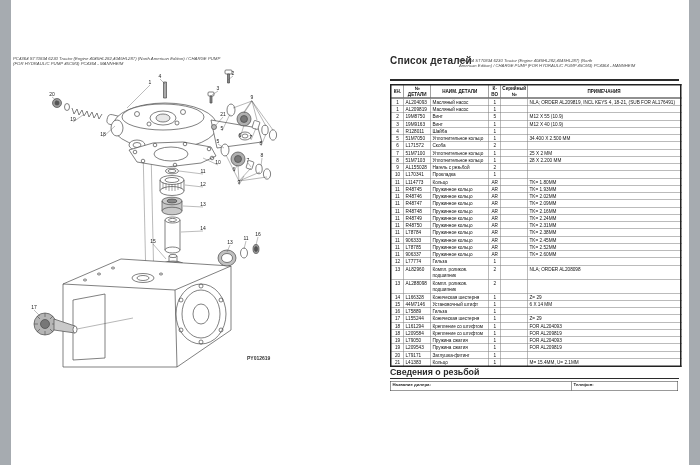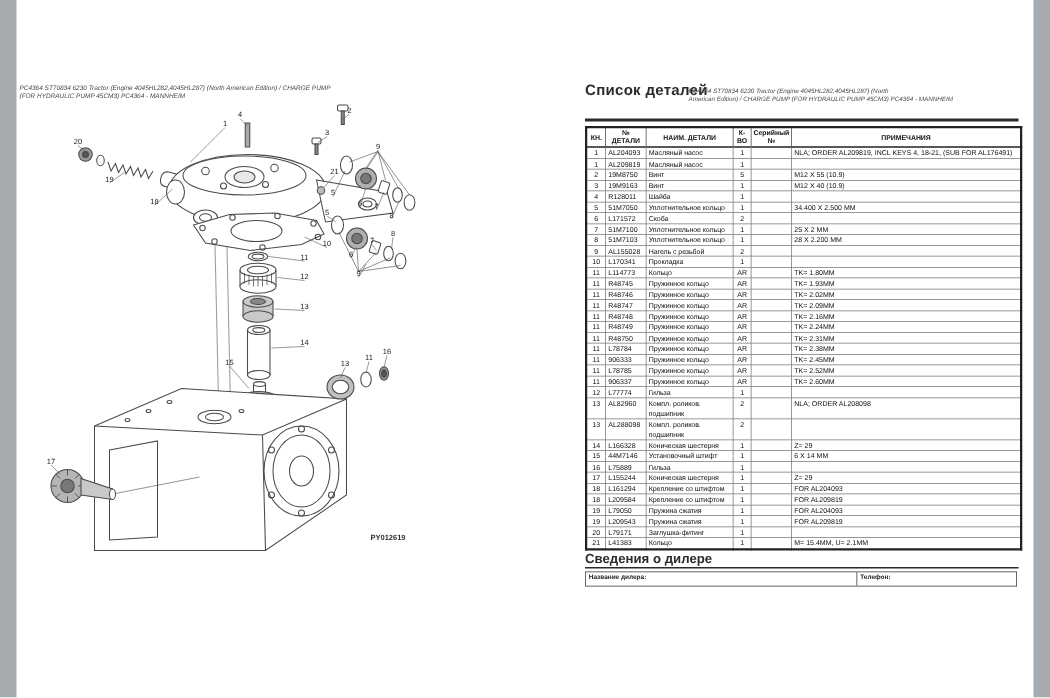--- a/index.html
+++ b/index.html
@@ -576,20 +576,20 @@
             <td class="c2">Кольцо</td>
             <td class="c3">1</td>
             <td class="c4"></td>
             <td class="c5">M= 15.4MM, U= 2.1MM</td>
           </tr>
         </tbody>
     </table>
   </div>
 </div>
 
-<div class="dealer-heading">Сведения о дилере</div>
+<div class="dealer-heading">Сведения о резьбой</div>
 <div class="dealer-rule"></div>
 <div class="dealer-box-wrap">
   <div class="dealer-box-inner">
     <div class="dealer-cell name">Название дилера:</div>
     <div class="dealer-cell phone">Телефон:</div>
   </div>
 </div>
 
 </body></html>

